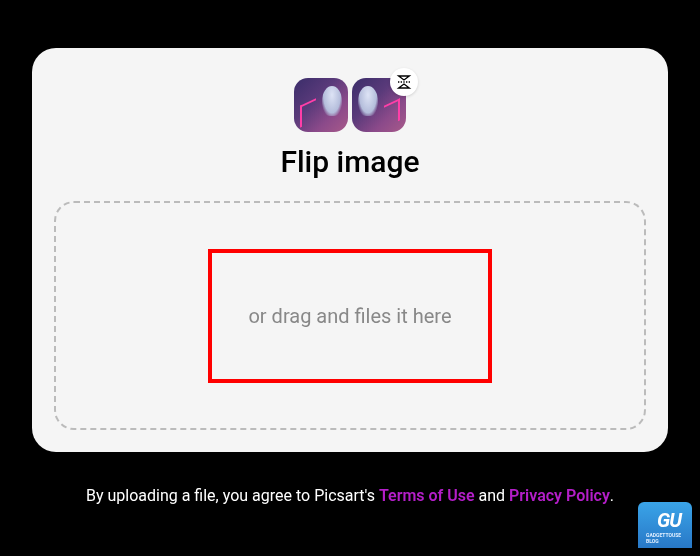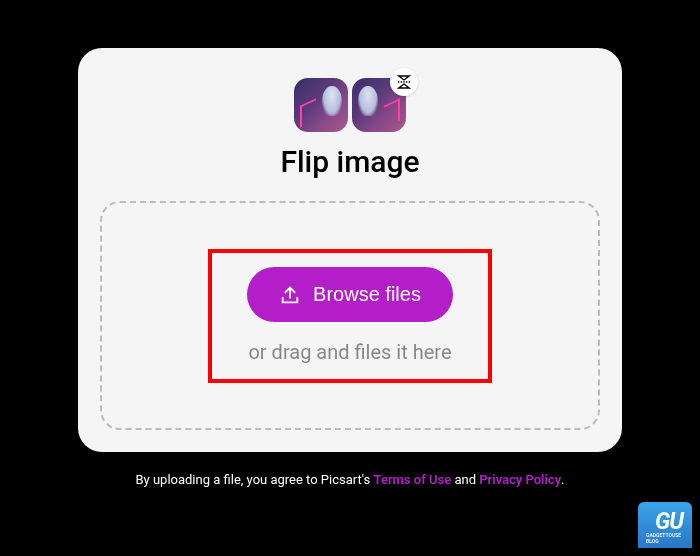--- a/index.html
+++ b/index.html
@@ -12,21 +12,21 @@
       height: 556px;
       background: #000;
       font-family: -apple-system, BlinkMacSystemFont, 'Segoe UI', Roboto, Helvetica, Arial, sans-serif;
       display: flex;
       flex-direction: column;
       align-items: center;
       padding-top: 48px;
       position: relative;
     }
     .card {
-      width: 544px;
+      width: 636px;
       height: 404px;
       background: #f5f5f5;
       border-radius: 24px;
       padding: 30px 22px 22px 22px;
       display: flex;
       flex-direction: column;
       align-items: center;
     }
     .icon-wrapper {
       display: flex;
@@ -137,22 +137,22 @@
     }
     .browse-btn svg {
       width: 22px;
       height: 22px;
     }
     .hint {
       font-size: 20px;
       color: #888;
     }
     .footer {
-      margin-top: 20px;
-      font-size: 13px;
+      margin-top: 34px;
+      font-size: 16px;
       color: #fff;
       text-align: right;
     }
     .footer .link {
       color: #b41ec9;
       font-weight: 600;
       cursor: pointer;
     }
     .footer .dot {
       color: #fff;
@@ -163,21 +163,21 @@
       right: 8px;
       width: 54px;
       height: 46px;
       background: linear-gradient(180deg, #3aa4e8 0%, #2878c7 100%);
       border-radius: 6px 6px 0 0;
       display: flex;
       align-items: flex-start;
       justify-content: center;
       padding-top: 6px;
       color: #fff;
-      font-size: 23px;
+      font-size: 20px;
       font-weight: 700;
       font-style: italic;
       letter-spacing: -1px;
       overflow: hidden;
       padding-left: 8px;
     }
     .watermark::after {
       content: "GADGETTOUSE BLOG";
       position: absolute;
       bottom: 4px;
@@ -198,28 +198,20 @@
       <svg viewBox="0 0 24 24" fill="none" stroke="#000" stroke-width="2">
         <path d="M4 3 L12 9 L20 3 Z" fill="none"></path>
         <line x1="3" y1="12" x2="21" y2="12" stroke-dasharray="2,2"></line>
         <path d="M4 21 L12 15 L20 21 Z" fill="none"></path>
       </svg>
     </div>
   </div>
   <div class="title">Flip image</div>
   <div class="dropzone">
     <div class="highlight-box"></div>
-    <button class="browse-btn">
-      <svg viewBox="0 0 24 24" fill="none" stroke="#fff" stroke-width="2" stroke-linecap="round">
-        <path d="M12 15 L12 4"></path>
-        <path d="M7 9 L12 4 L17 9"></path>
-        <path d="M4 15 L4 20 L20 20 L20 15"></path>
-      </svg>
-      <span>Browse files</span>
-    </button>
     <div class="hint">or drag and files it here</div>
   </div>
 </div>
 
 <div class="footer">
   <span>By uploading a file, you agree to Picsart's </span><span class="link">Terms of Use</span><span> and </span><span class="link">Privacy Policy</span><span class="dot">.</span>
 </div>
 
 <div class="watermark">GU</div>
 

